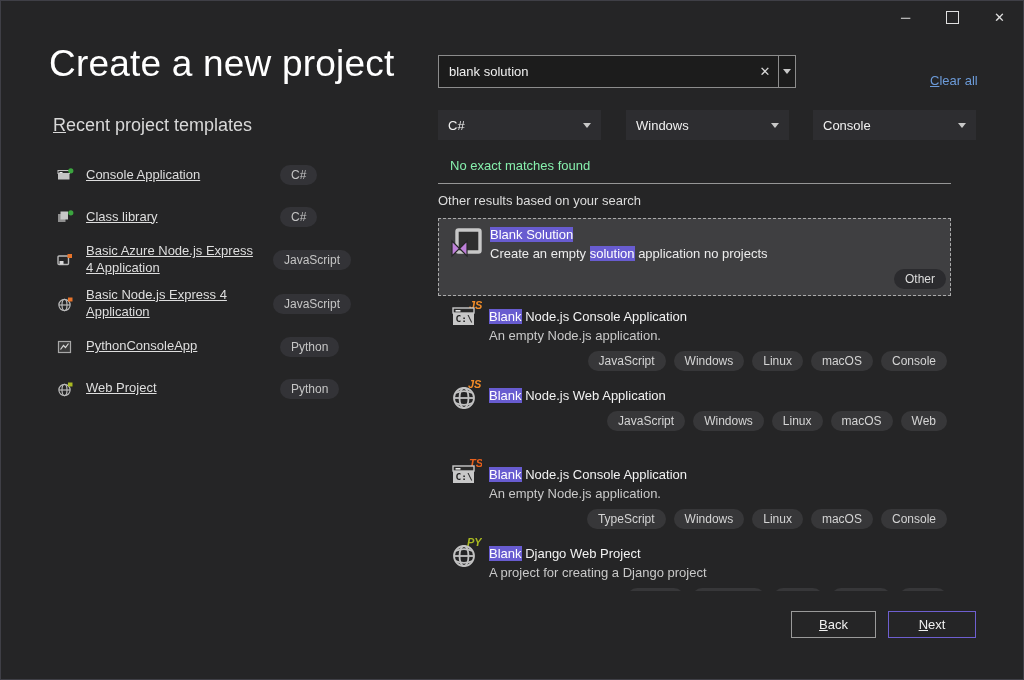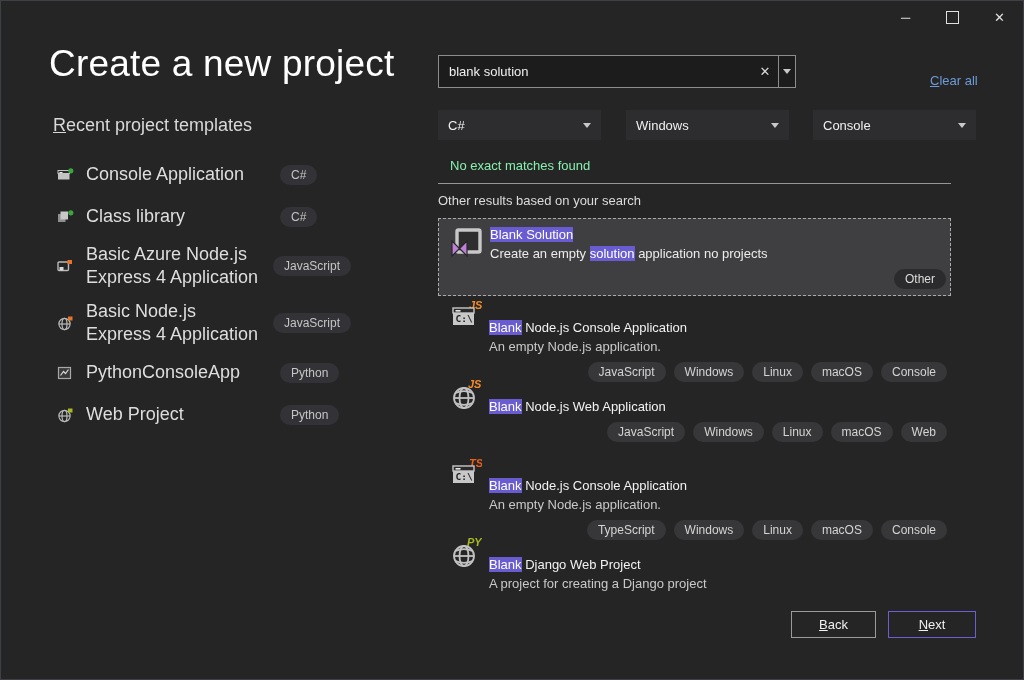--- a/index.html
+++ b/index.html
@@ -16,21 +16,21 @@
   .win-btn{width:47px;height:33px;display:flex;align-items:center;justify-content:center;
     color:#e0e0e0;font-size:13px;}
   .max-box{width:11px;height:11px;border:1.5px solid #e0e0e0;display:inline-block;}
 
   
   .page-title{position:absolute;left:48px;top:42px;margin:0;font-size:37px;font-weight:400;color:#ffffff;letter-spacing:.2px;}
   .recent-heading{position:absolute;left:52px;top:114px;margin:0;font-size:18px;font-weight:400;color:#d8d8d8;}
   .recent-list{position:absolute;left:48px;top:158px;width:302px;list-style:none;margin:0;padding:0;}
   .recent-item{display:flex;align-items:center;gap:12px;min-height:32px;margin-bottom:10px;padding-left:8px;cursor:default;}
   .recent-icon{flex:none;width:17px;height:16px;display:flex;}
-  .recent-label{flex:1;font-size:18px;color:#dedede;line-height:1.3;max-width:182px;}
+  .recent-label{flex:1;font-size:13px;color:#dedede;line-height:1.3;max-width:182px;text-decoration:underline;}
   .chip{background:#333337;border-radius:10px;padding:3px 11px;font-size:12px;color:#c5c5c5;white-space:nowrap;flex:none;}
 
   
   .search-box{position:absolute;left:437px;top:54px;width:358px;height:33px;border:1px solid #8c8c8c;
     background:#1c1c1c;box-sizing:border-box;display:flex;align-items:center;}
   .search-input{flex:1;min-width:0;background:transparent;border:none;outline:none;color:#f0f0f0;
     font-size:13px;padding:0 6px 0 10px;height:100%;font-family:inherit;}
   .search-clear{width:26px;text-align:center;color:#d8d8d8;font-size:13px;cursor:default;}
   .search-divider{width:1px;align-self:stretch;background:#8c8c8c;}
   .search-dd{width:16px;height:100%;display:flex;align-items:center;justify-content:center;}
@@ -45,21 +45,21 @@
   .no-match{position:absolute;left:449px;top:157px;font-size:13px;color:#86efac;text-align:center;}
   .results-hr{position:absolute;left:437px;top:182px;width:513px;height:0;border-top:1px solid #969696;}
   .section-heading{position:absolute;left:437px;top:192px;font-size:13px;color:#dcdcdc;}
 
   
   .results{position:absolute;left:437px;top:217px;width:513px;height:373px;overflow:hidden;}
   .result-item{position:relative;height:79px;box-sizing:border-box;cursor:default;}
   .result-item.selected{height:78px;background:#3f3f41;border:1px dashed #ababab;margin-bottom:1px;}
   .ri-icon{position:absolute;left:14px;top:2px;}
   .result-item.selected .ri-icon{left:10px;top:8px;}
-  .ri-body{position:absolute;left:51px;top:23px;right:4px;}
+  .ri-body{position:absolute;left:51px;top:12px;right:4px;}
   .result-item.selected .ri-body{top:8px;}
   .ri-title{font-size:13px;line-height:16px;color:#f2f2f2;}
   .ri-desc{font-size:13px;line-height:16px;color:#c9c9c9;margin-top:3px;}
   .result-item.selected .ri-desc{color:#ececec;}
   .hl{background:#685cd0;color:#ffffff;}
   .ri-tags{display:flex;gap:8px;margin-top:7px;justify-content:flex-end;}
   .ri-tags .chip{background:#373739;color:#d4d4d4;}
   .result-item.selected .ri-tags .chip{background:#2b2b2e;color:#dddddd;}
   .stub-chip{height:20px;border-radius:10px;background:#373739;flex:none;}
 

